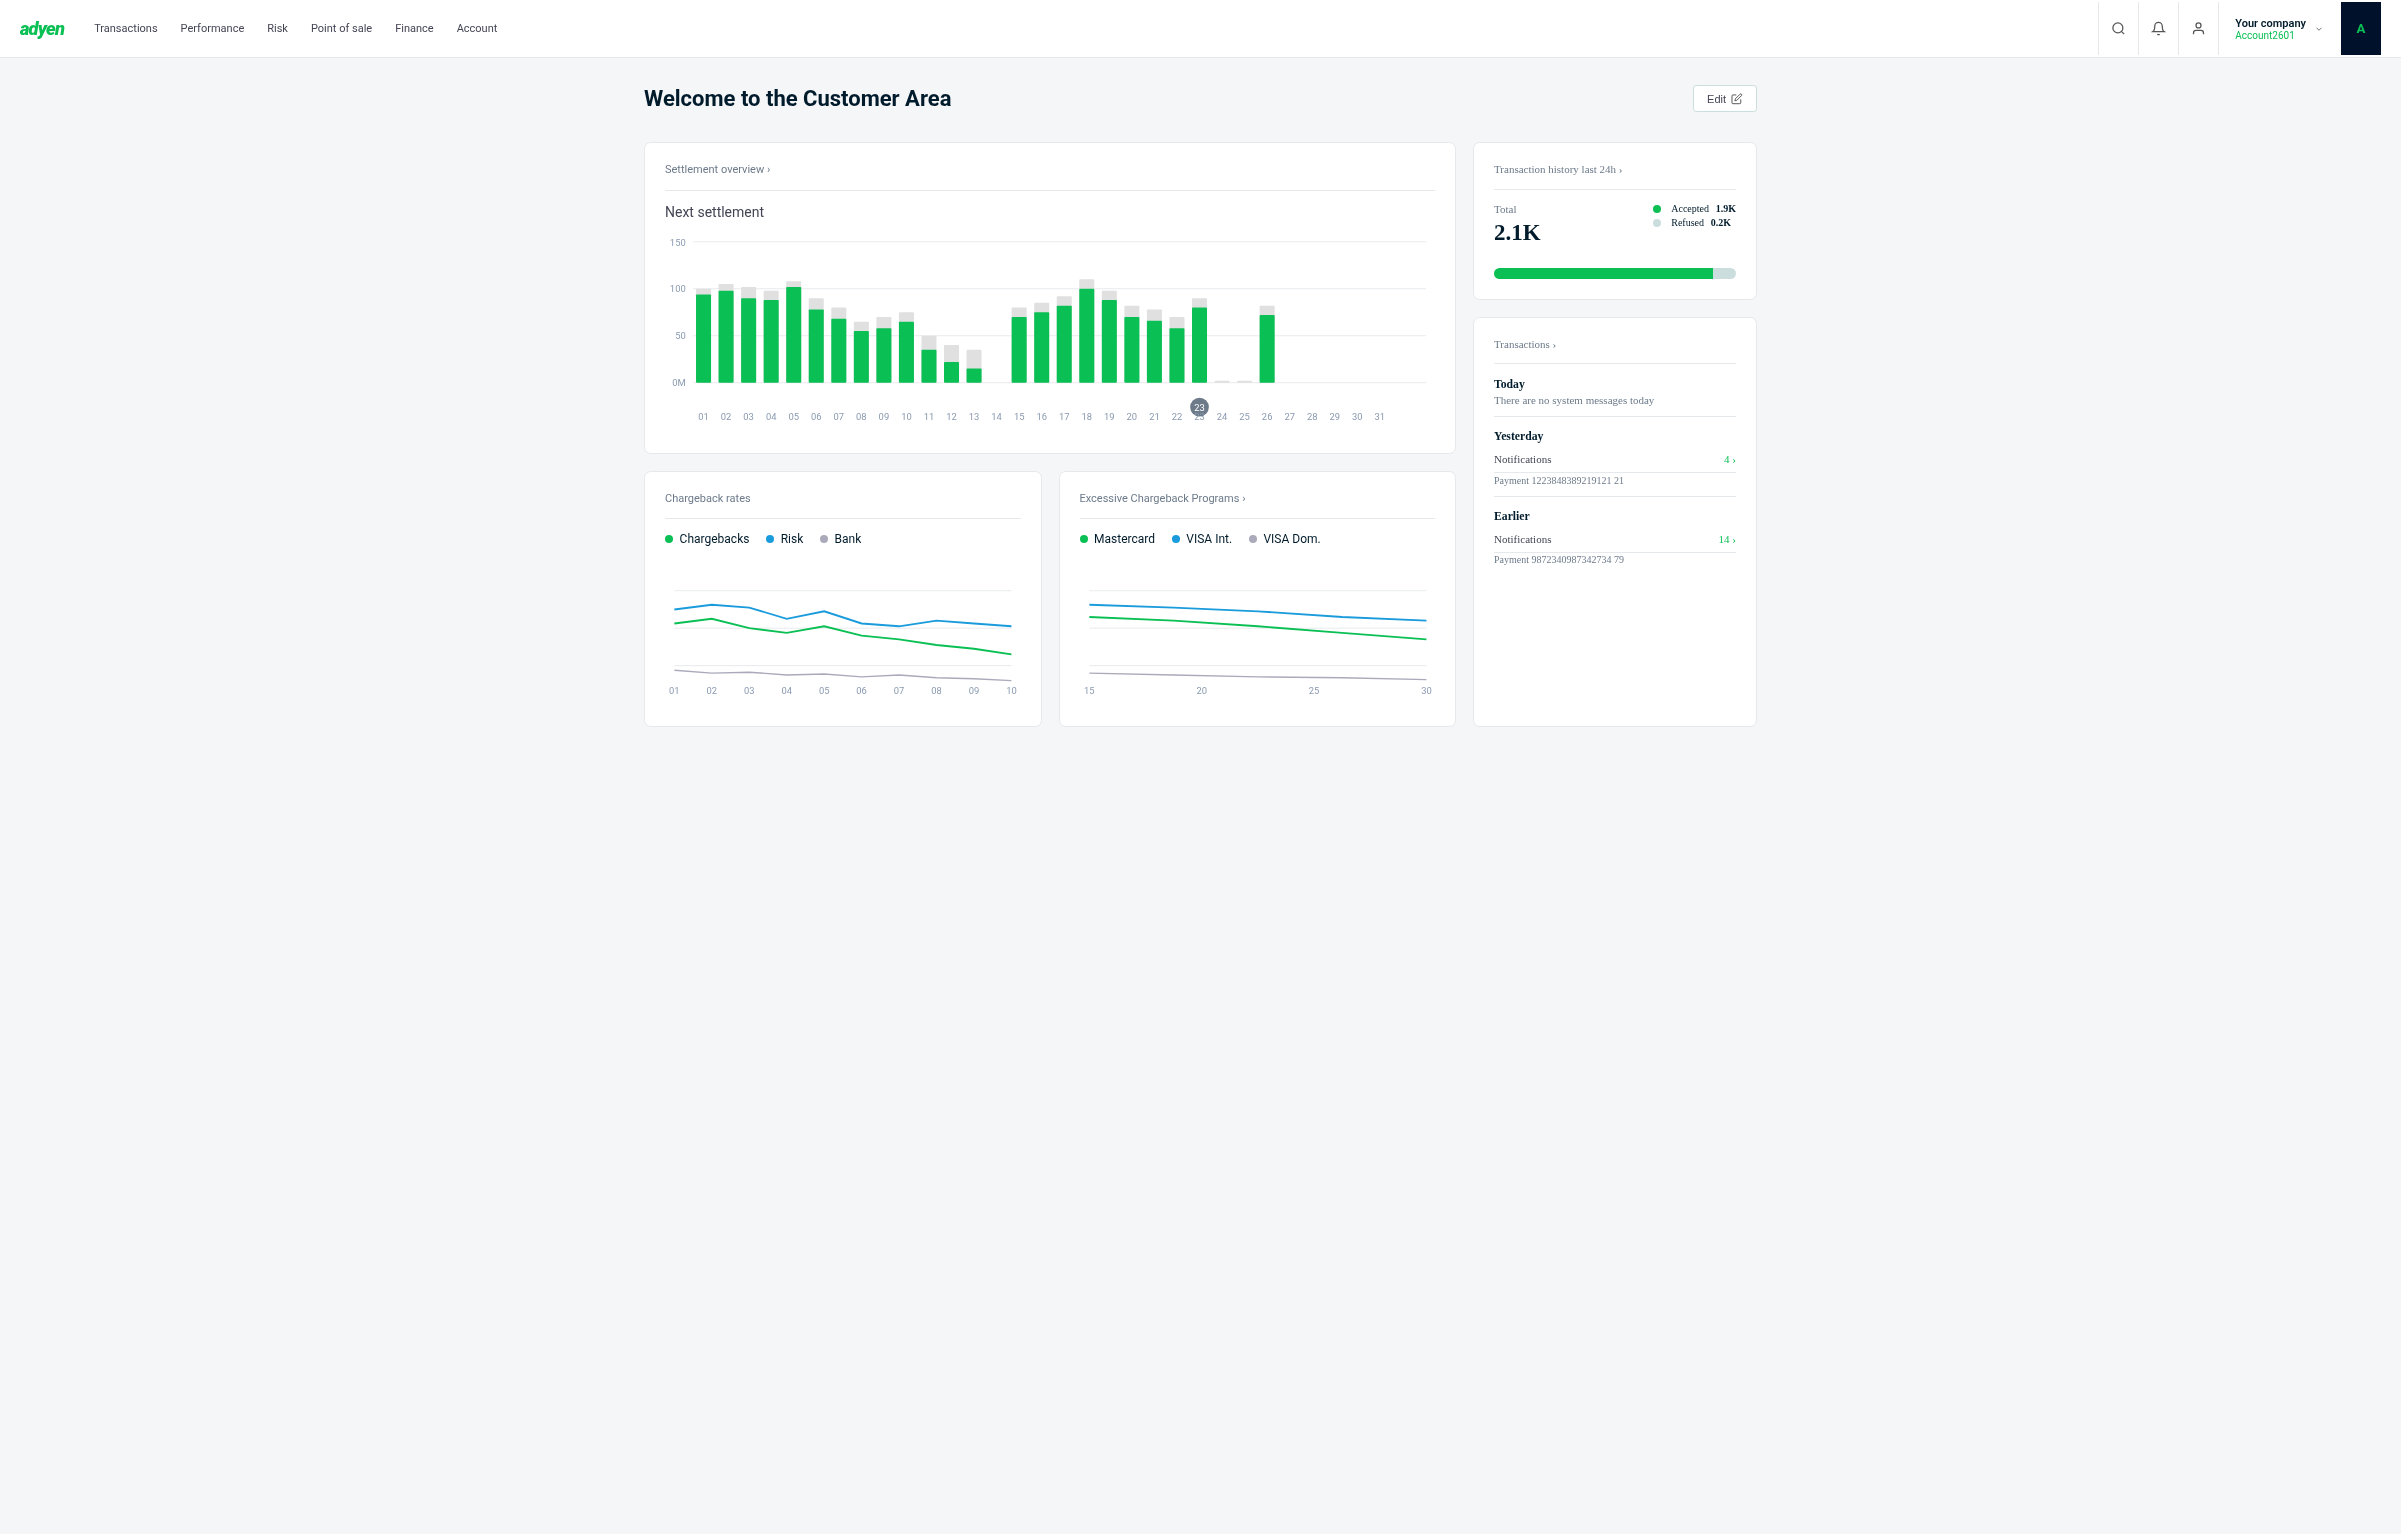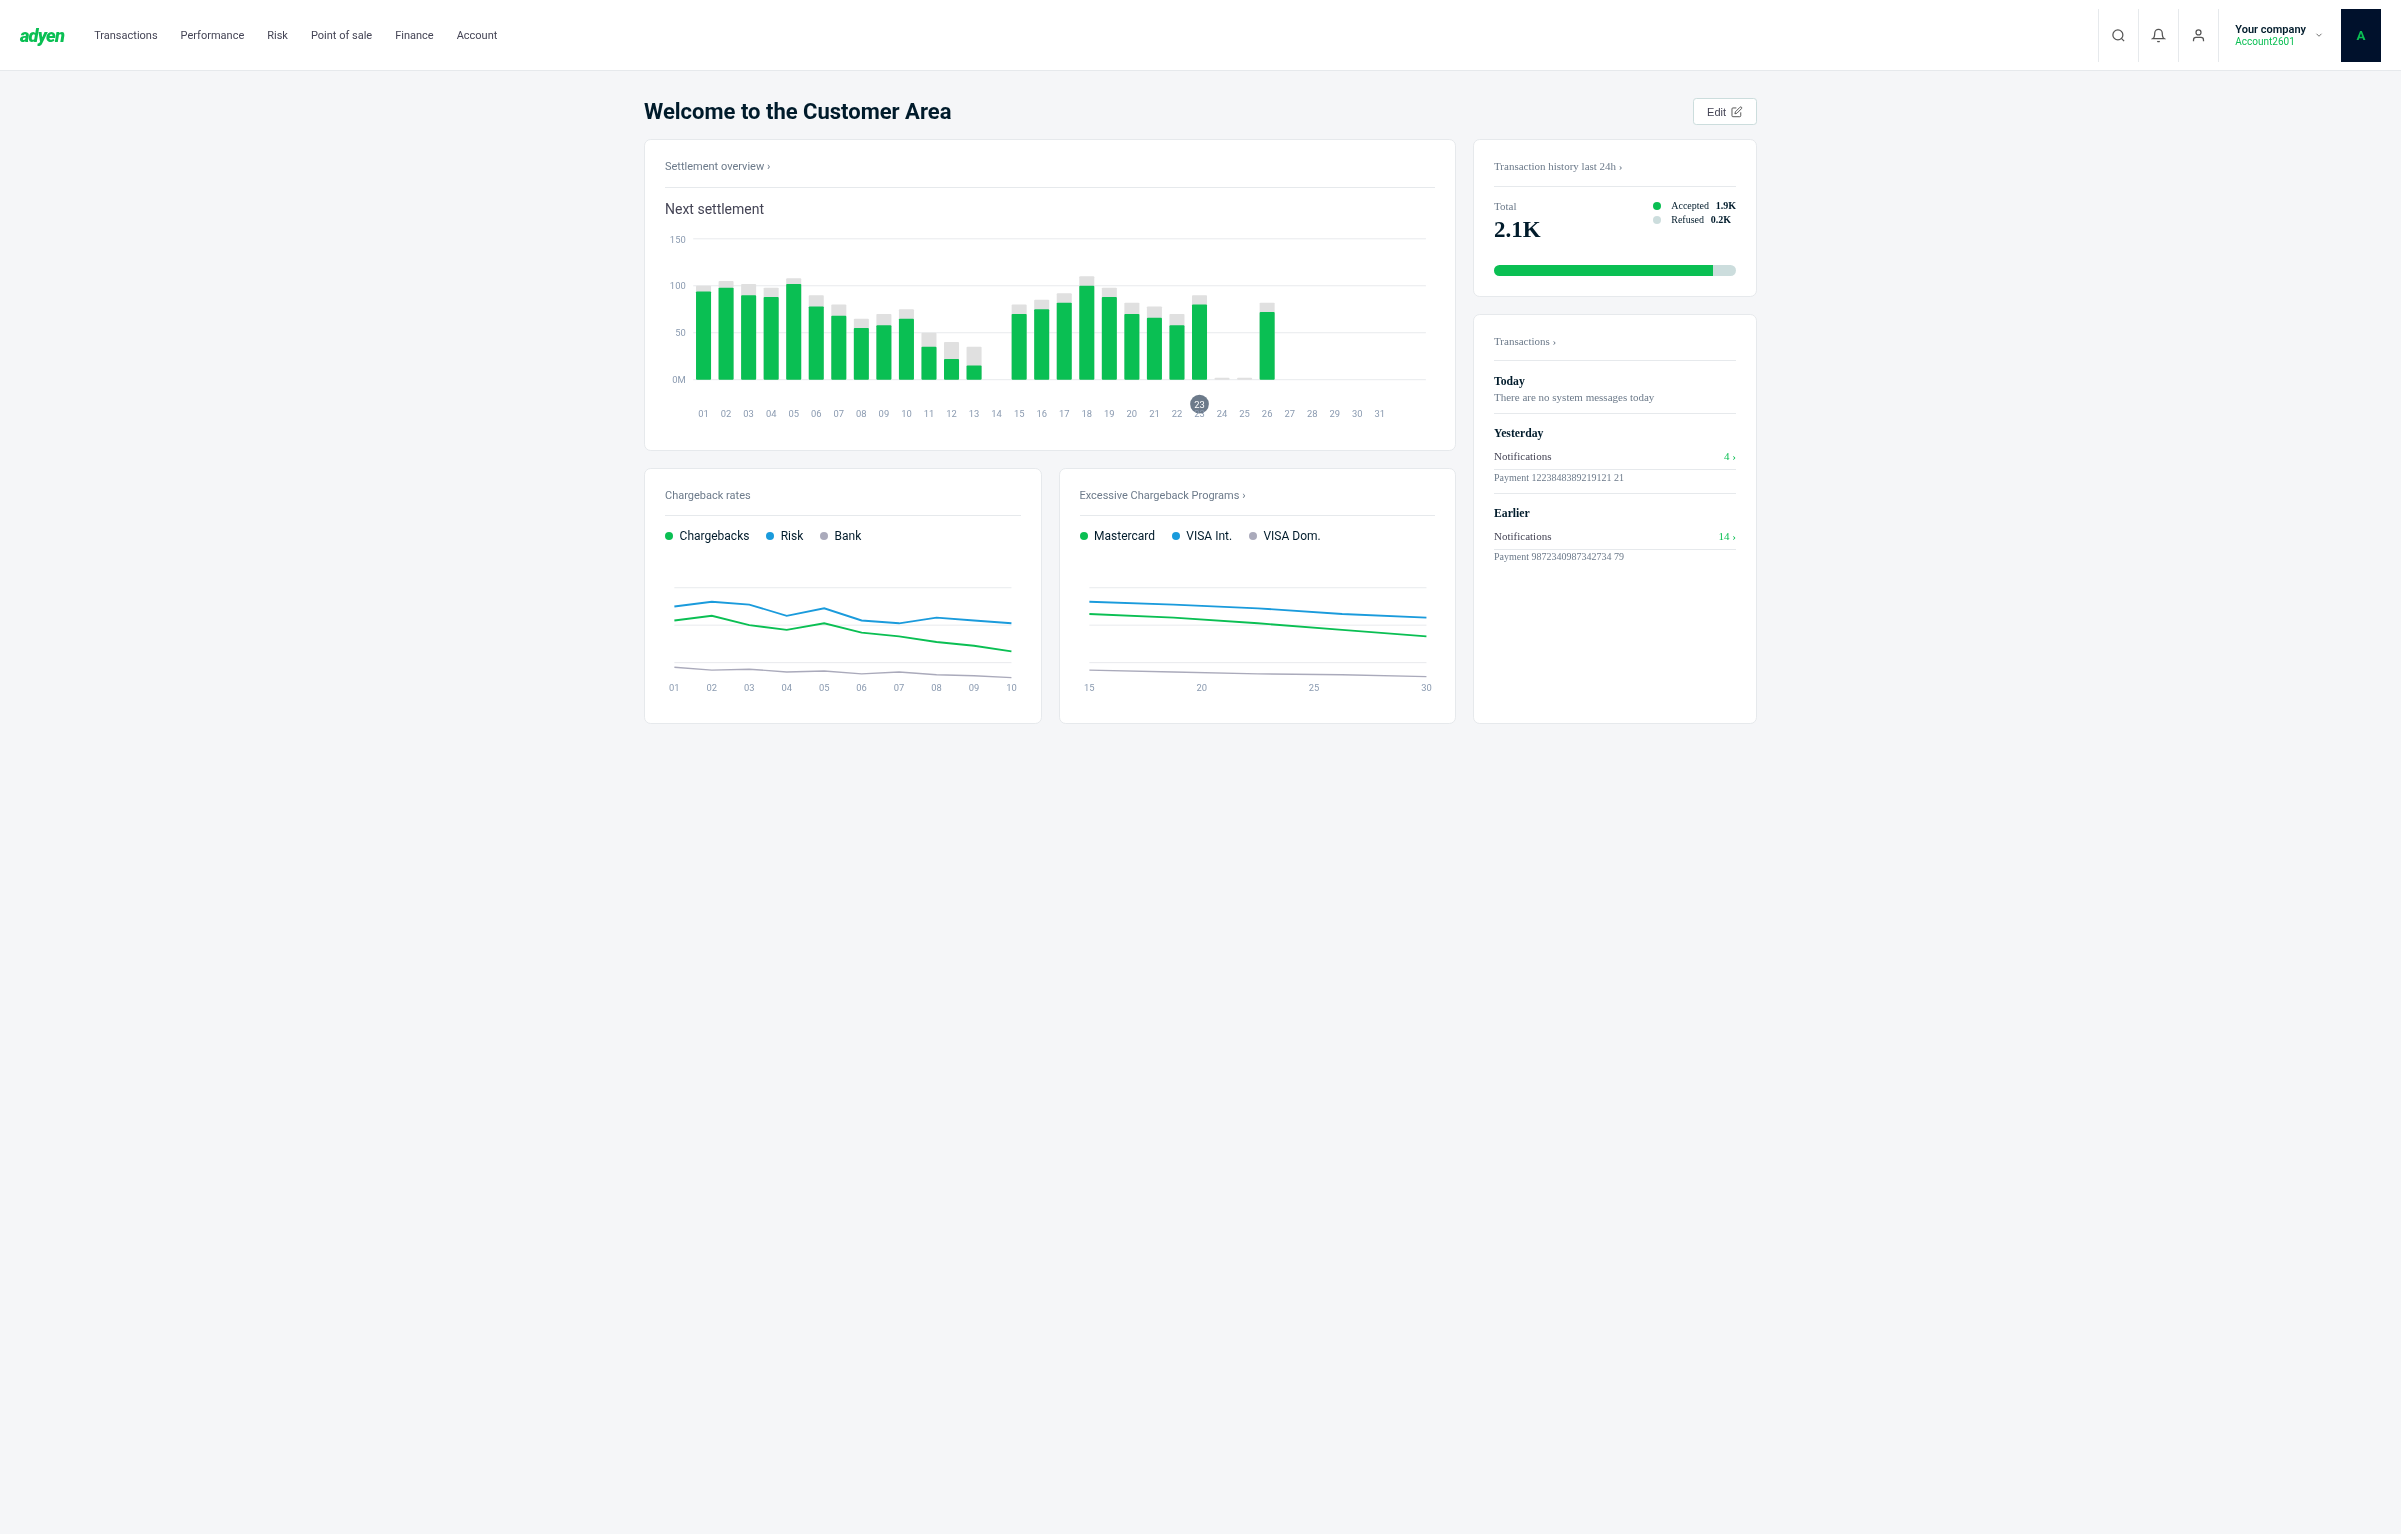--- a/index.html
+++ b/index.html
@@ -3,21 +3,21 @@
   <meta charset="utf-8">
   <style>
     * { box-sizing: border-box; margin: 0; padding: 0; }
     body { font-family: -apple-system, BlinkMacSystemFont, 'Segoe UI', Roboto, sans-serif; background: #f5f6f8; color: #001b2b; font-size: 11.7px; }
 
     
     nav {
       background: #fff;
       display: flex;
       align-items: center;
-      height: 71px;
+      height: 58px;
       border-bottom: 0.8px solid #e6e9ec;
       padding: 0 20px;
       position: sticky; top: 0; z-index: 100;
     }
     .nav-logo {
       font-size: 18.3px; font-weight: 900; color: #0abf53; letter-spacing: -0.8px; margin-right: 30px;
       font-style: italic;
     }
     .nav-links { display: flex; gap: 23px; flex: 1; }
     .nav-link {
@@ -36,21 +36,21 @@
     .nav-account-text { display: flex; flex-direction: column; }
     .nav-account-name { font-size: 11px; font-weight: 600; color: #001b2b; }
     .nav-account-id { font-size: 10px; color: #0abf53; }
     .nav-user-avatar {
       width: 40px; height: 53px; background: #00112c; display: flex; align-items: center; justify-content: center;
       color: #0abf53; font-weight: 700; font-size: 13.3px;
     }
 
     
     .page { padding: 27px 27px; max-width: 1167px; margin: 0 auto; }
-    .page-header { display: flex; align-items: center; justify-content: space-between; margin-bottom: 14px; }
+    .page-header { display: flex; align-items: center; justify-content: space-between; margin-bottom: 30px; }
     .page-title { font-size: 22px; font-weight: 700; color: #001b2b; }
     .edit-btn {
       display: flex; align-items: center; gap: 5px; border: 0.8px solid #cdd; background: #fff;
       padding: 6.7px 13.3px; border-radius: 3.3px; cursor: pointer; font-size: 11px; color: #445;
     }
 
     
     .dashboard-grid { display: grid; grid-template-columns: 1fr 284px; gap: 16.7px; }
     .left-col { display: flex; flex-direction: column; gap: 16.7px; }
     .right-col { display: flex; flex-direction: column; gap: 16.7px; font-family: Liberation Serif, serif; }

